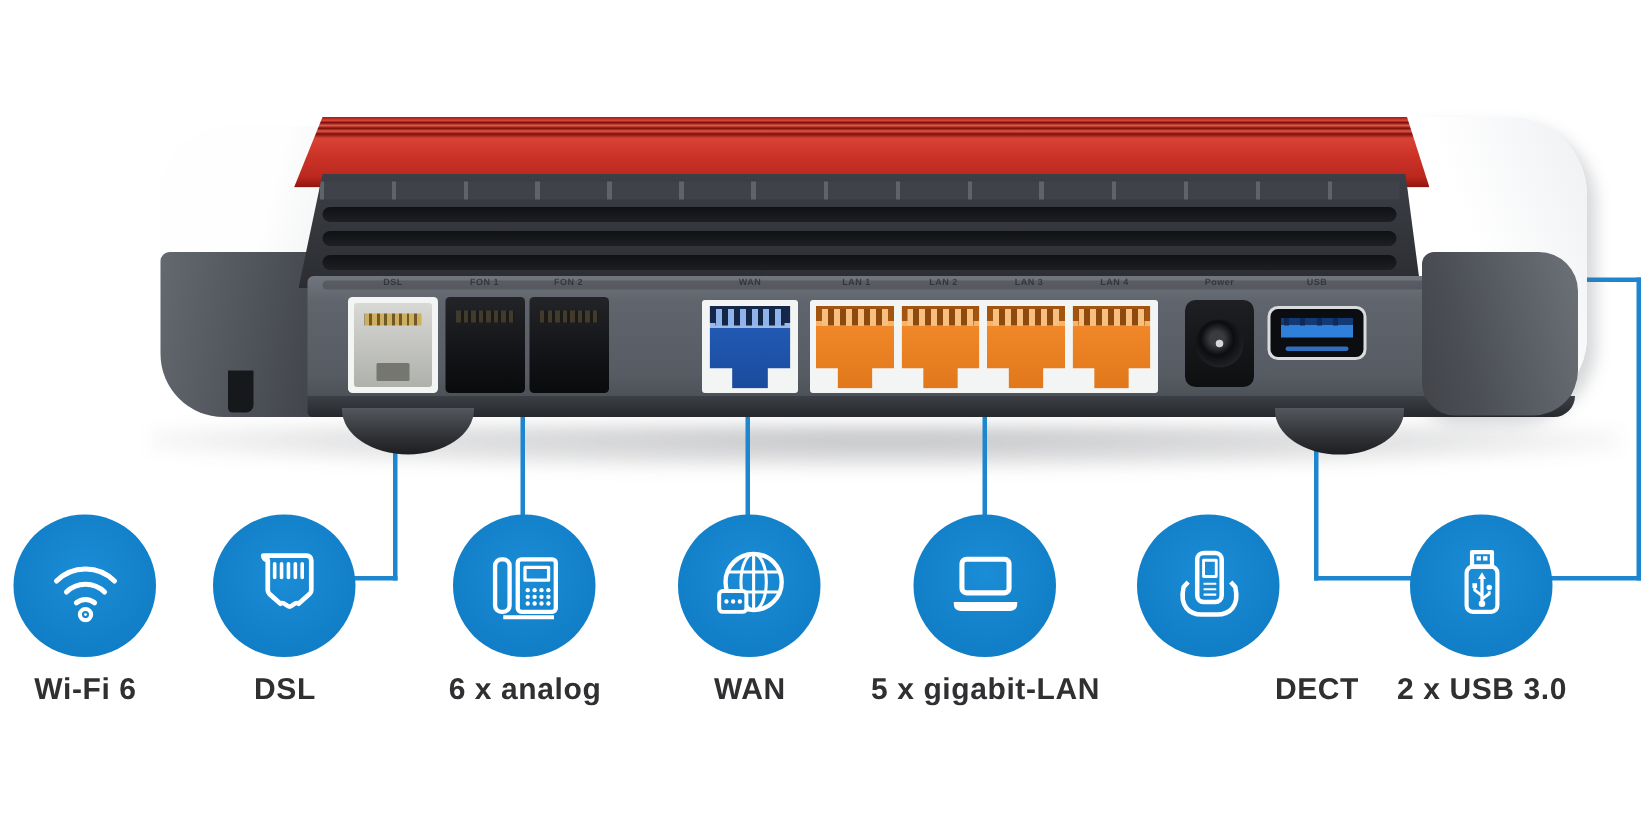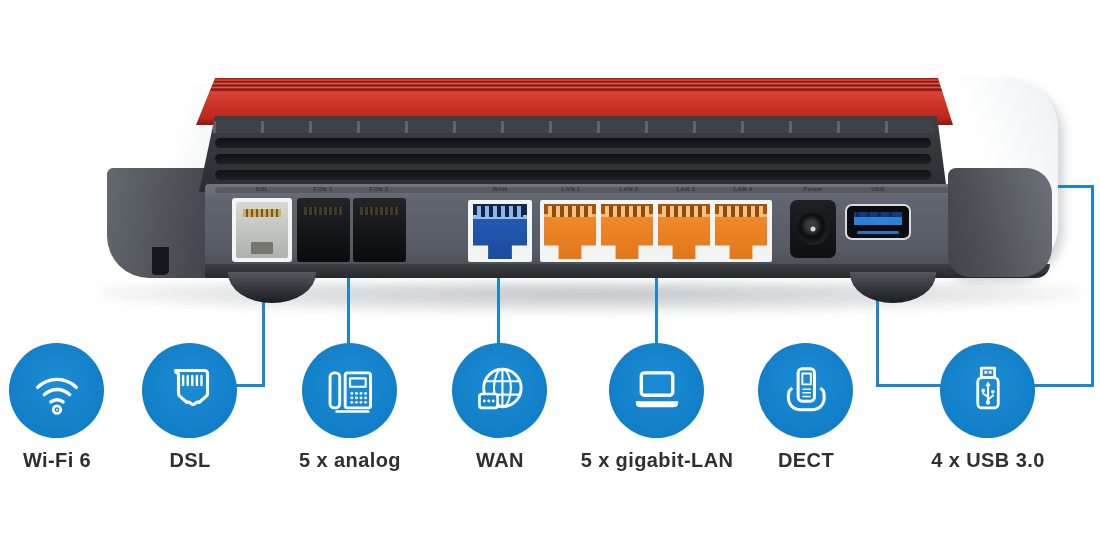--- a/index.html
+++ b/index.html
@@ -208,21 +208,21 @@
         <circle cx="33.1" cy="29.7" r="1.2"></circle>
         <circle cx="36.9" cy="29.7" r="1.2"></circle>
       <circle cx="25.5" cy="33.4" r="1.2"></circle>
         <circle cx="29.3" cy="33.4" r="1.2"></circle>
         <circle cx="33.1" cy="33.4" r="1.2"></circle>
         <circle cx="36.9" cy="33.4" r="1.2"></circle>
     </g>
     <path d="M12 41 h28" stroke-width="2.2"></path>
   </svg>
 </div>
-<div class="legend-label" style="left:250px;">5 x analog</div>
+<div class="legend-label" style="left:250px;">6 x analog</div>
 
 <div class="circle" style="left:452px;">
   <svg viewBox="0 0 48 48" fill="none" stroke="#ffffff" stroke-width="2.4">
     <circle cx="26" cy="21.5" r="15.5"></circle>
     <ellipse cx="26" cy="21.5" rx="7" ry="15.5" stroke-width="1.7"></ellipse>
     <path d="M11.5 16 h29 M11 27 h30 M26 6 v31" stroke-width="1.7"></path>
     <rect x="7" y="26.5" width="15" height="11.5" rx="2" fill="#1583cd" stroke-width="2.2"></rect>
     <g fill="#ffffff" stroke="none">
       <circle cx="11" cy="32.3" r="1.2"></circle>
         <circle cx="14.7" cy="32.3" r="1.2"></circle>
@@ -241,29 +241,29 @@
 <div class="legend-label" style="left:557px;">5 x gigabit-LAN</div>
 
 <div class="circle" style="left:758px;">
   <svg viewBox="0 0 48 48" fill="none" stroke="#ffffff" stroke-width="2.5" stroke-linejoin="round">
     <rect x="17.5" y="5.5" width="13.5" height="27" rx="3.5"></rect>
     <rect x="21" y="9.5" width="7" height="9" stroke-width="1.6"></rect>
     <path d="M21 22.5 h7 M21 25.5 h7 M21 28.5 h7" stroke-width="1.2"></path>
     <path d="M12.5 21.5 l-2.5 2.8 c-2.5 11 3.5 15.2 10 15.2 h8.5 c6.5 0 12.5 -4.2 10 -15.2 l-2.5 -2.8"></path>
   </svg>
 </div>
-<div class="legend-label" style="left:706px;">DECT</div>
+<div class="legend-label" style="left:706px;text-align:right;">DECT</div>
 
 <div class="circle" style="left:940px;">
   <svg viewBox="0 0 48 48" fill="none" stroke="#ffffff" stroke-width="2.3" stroke-linejoin="round">
     <rect x="18.5" y="5" width="11" height="8"></rect>
     <rect x="21" y="7.3" width="2.4" height="2.4" fill="#ffffff" stroke="none"></rect>
     <rect x="24.6" y="7.3" width="2.4" height="2.4" fill="#ffffff" stroke="none"></rect>
     <rect x="15.5" y="13" width="17" height="25" rx="3.5"></rect>
     <path d="M24 33.5 V19.5" stroke-width="1.8"></path>
     <path d="M24 16.2 l-2.2 3.6 h4.4 z" fill="#ffffff" stroke="none"></path>
     <path d="M24 29 l-4 -3 v-1.8 M24 31 l4 -3 v-1.4" stroke-width="1.6"></path>
     <circle cx="24" cy="33.5" r="1.8" fill="#ffffff" stroke="none"></circle>
     <rect x="18.7" y="22.2" width="2.6" height="2.6" fill="#ffffff" stroke="none"></rect>
     <circle cx="28" cy="24.6" r="1.5" fill="#ffffff" stroke="none"></circle>
   </svg>
 </div>
-<div class="legend-label" style="left:888px;">4 x USB 3.0</div>
+<div class="legend-label" style="left:888px;">2 x USB 3.0</div>
 
 </body></html>

